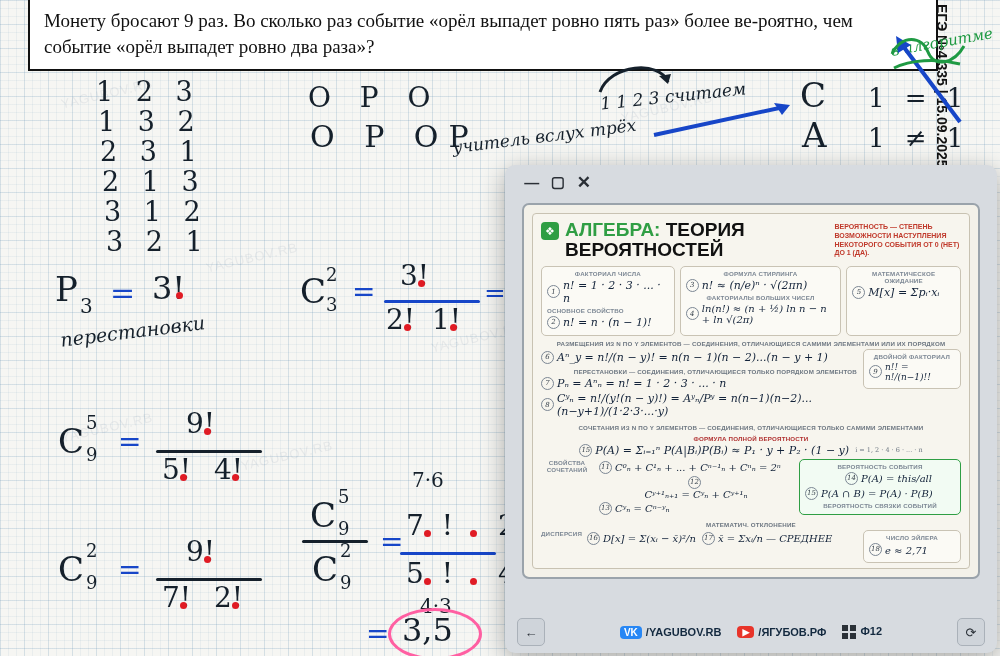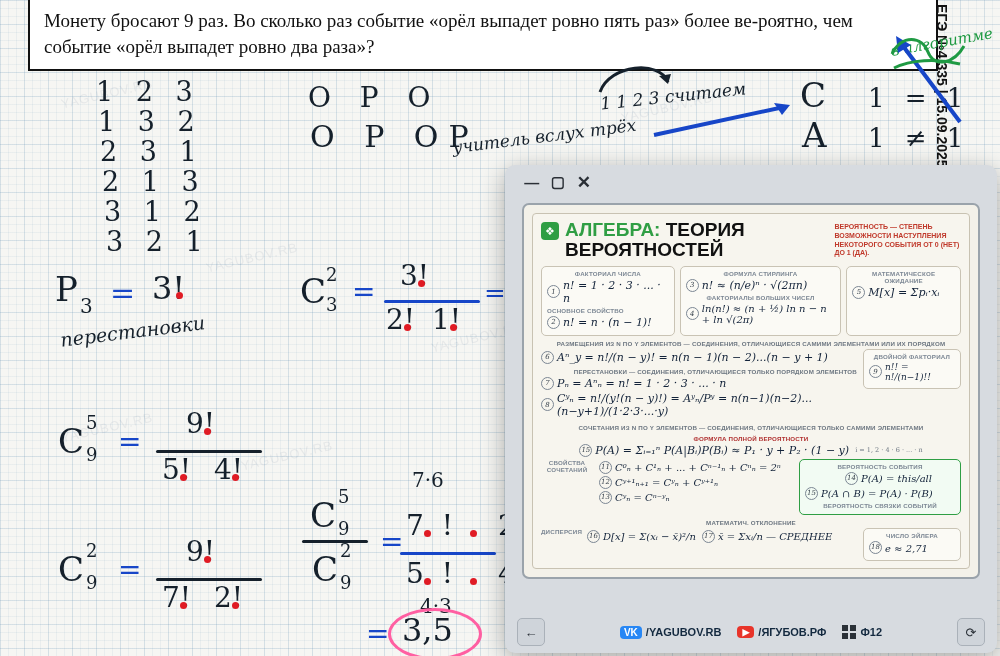--- a/index.html
+++ b/index.html
@@ -132,21 +132,21 @@
     border:1px solid #2f9e44;border-radius:5px;padding:3px 5px;background:#f2fbf3;
   }
   .footer{
     position:absolute;left:0;right:0;bottom:0;height:42px;
     display:flex;align-items:center;padding:0 12px;gap:10px;
   }
   .circ-btn{
     width:26px;height:26px;border-radius:5px;background:#cfd4da;border:1px solid #aab1b9;
     display:flex;align-items:center;justify-content:center;color:#2b3138;font-size:13px;
   }
-  .vk{display:flex;align-items:center;gap:4px;font-size:11px;font-weight:bold;color:#13293f;}
+  .vk{display:flex;gap:4px;font-size:11px;font-weight:bold;color:#13293f;}
   .vk-logo{background:#2787f5;color:#fff;border-radius:4px;padding:1px 4px;font-size:10px;}
   .yt-logo{background:#e8342a;color:#fff;border-radius:4px;padding:1px 5px;font-size:9px;}
   .grid-ico{display:grid;grid-template-columns:6px 6px;grid-gap:2px;}
   .grid-ico i{display:block;width:6px;height:6px;background:#2b3138;}
 </style>
 </head>
 <body>
 
 <div class="board"></div>
 
@@ -359,21 +359,21 @@
         <span style="font-size:6.5px;font-style:normal;color:#6c7681;margin-left:6px;">i = 1, 2 · 4 · 6 · ... · n</span>
       </div>
 
       <div class="bigrow" style="margin-top:2px;">
         <div style="width:52px;" class="card-cap">СВОЙСТВА СОЧЕТАНИЙ</div>
         <div style="flex:1;">
           <div class="f" style="font-size:10px;">
             <span class="num">11</span>
             <span>C⁰ₙ + C¹ₙ + ... + Cⁿ⁻¹ₙ + Cⁿₙ = 2ⁿ</span>
           </div>
-          <div class="f" style="font-size:10px;">
+          <div class="f" style="font-size:10px;flex-direction:column;">
             <span class="num">12</span>
             <span>Cʸ⁺¹ₙ₊₁ = Cʸₙ + Cʸ⁺¹ₙ</span>
           </div>
           <div class="f" style="font-size:10px;">
             <span class="num">13</span>
             <span>Cʸₙ = Cⁿ⁻ʸₙ</span>
           </div>
         </div>
         <div class="boxed" style="width:150px;align-self:flex-start;">
           <div class="card-cap">ВЕРОЯТНОСТЬ СОБЫТИЯ</div>

